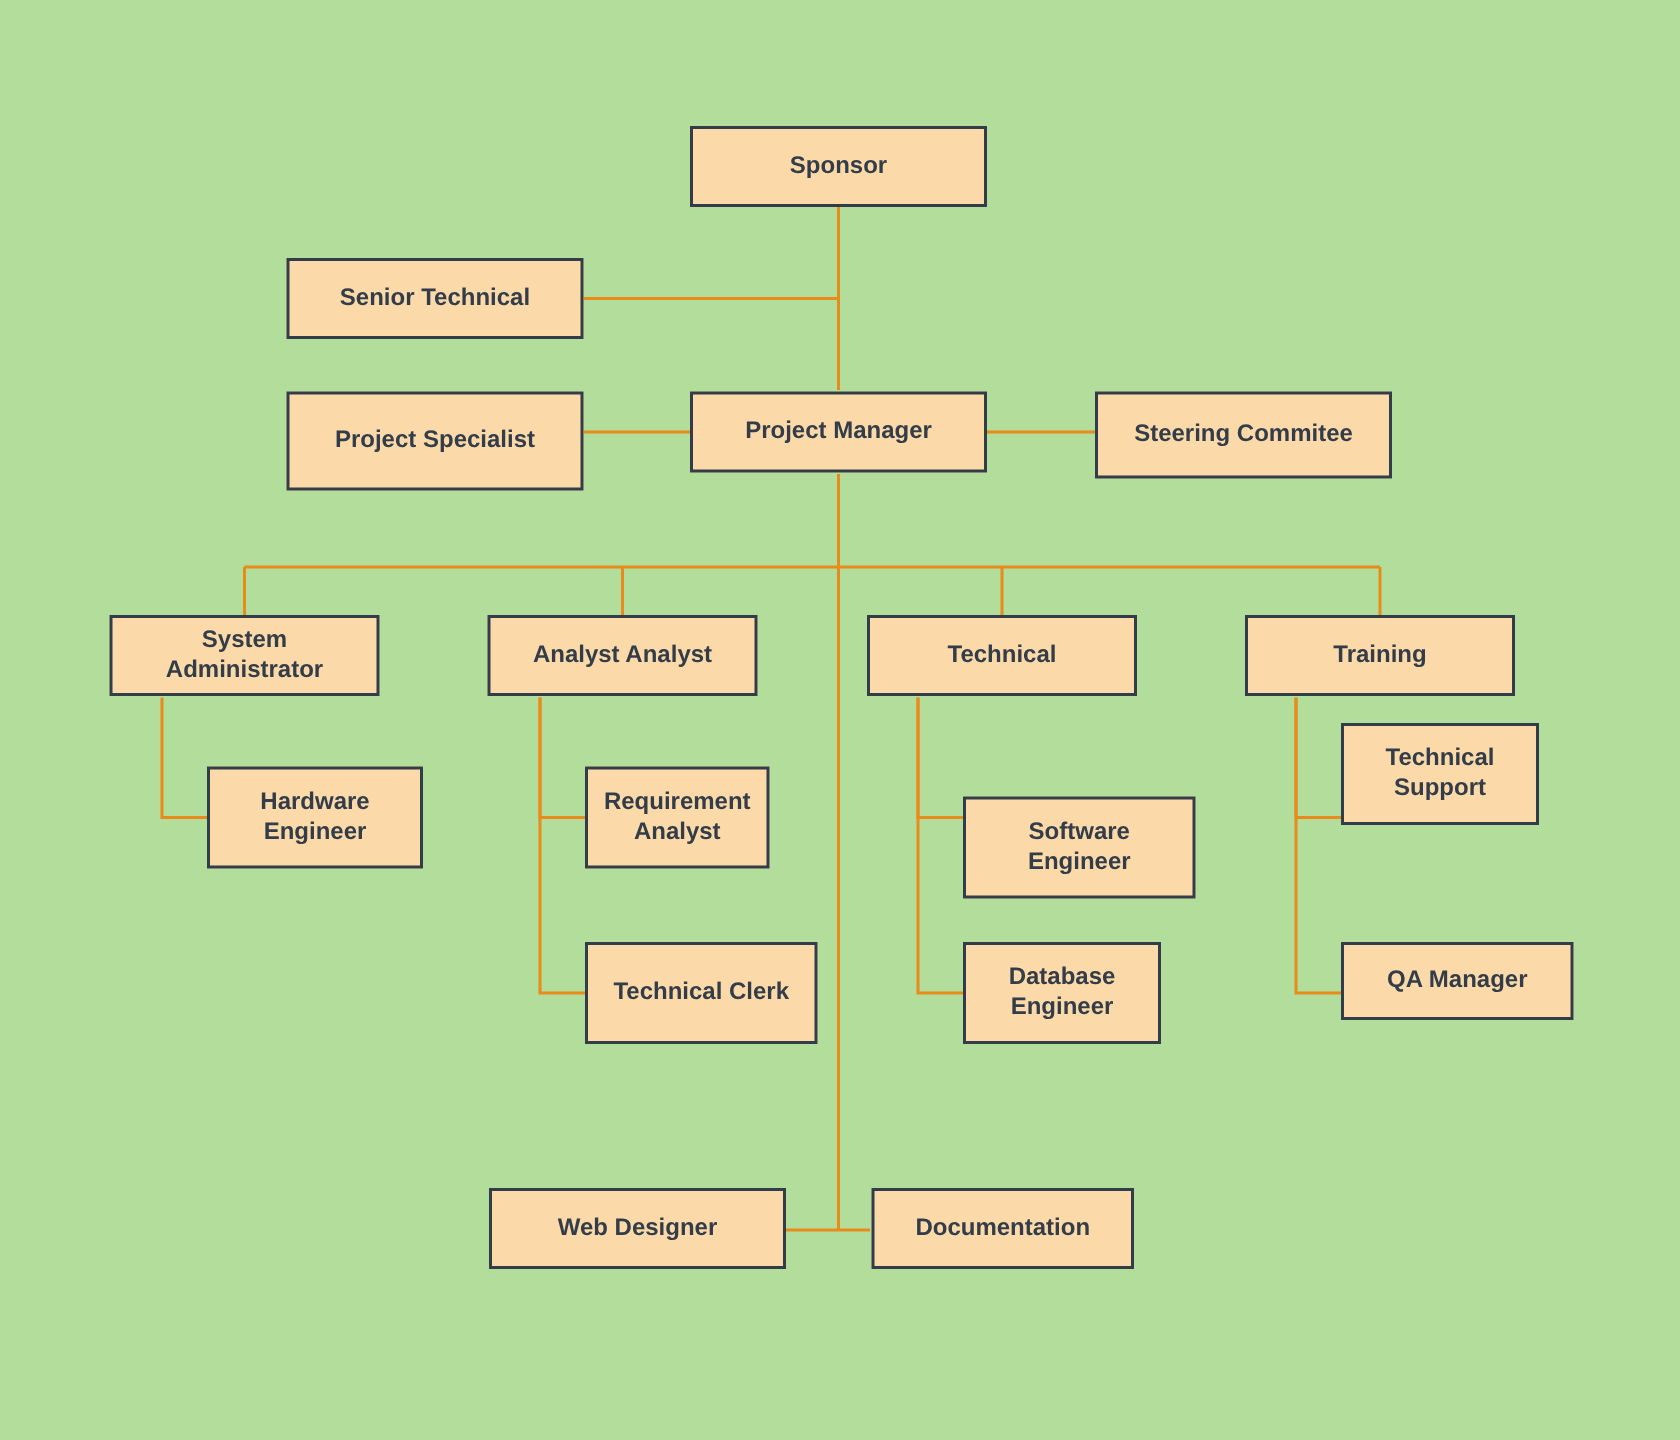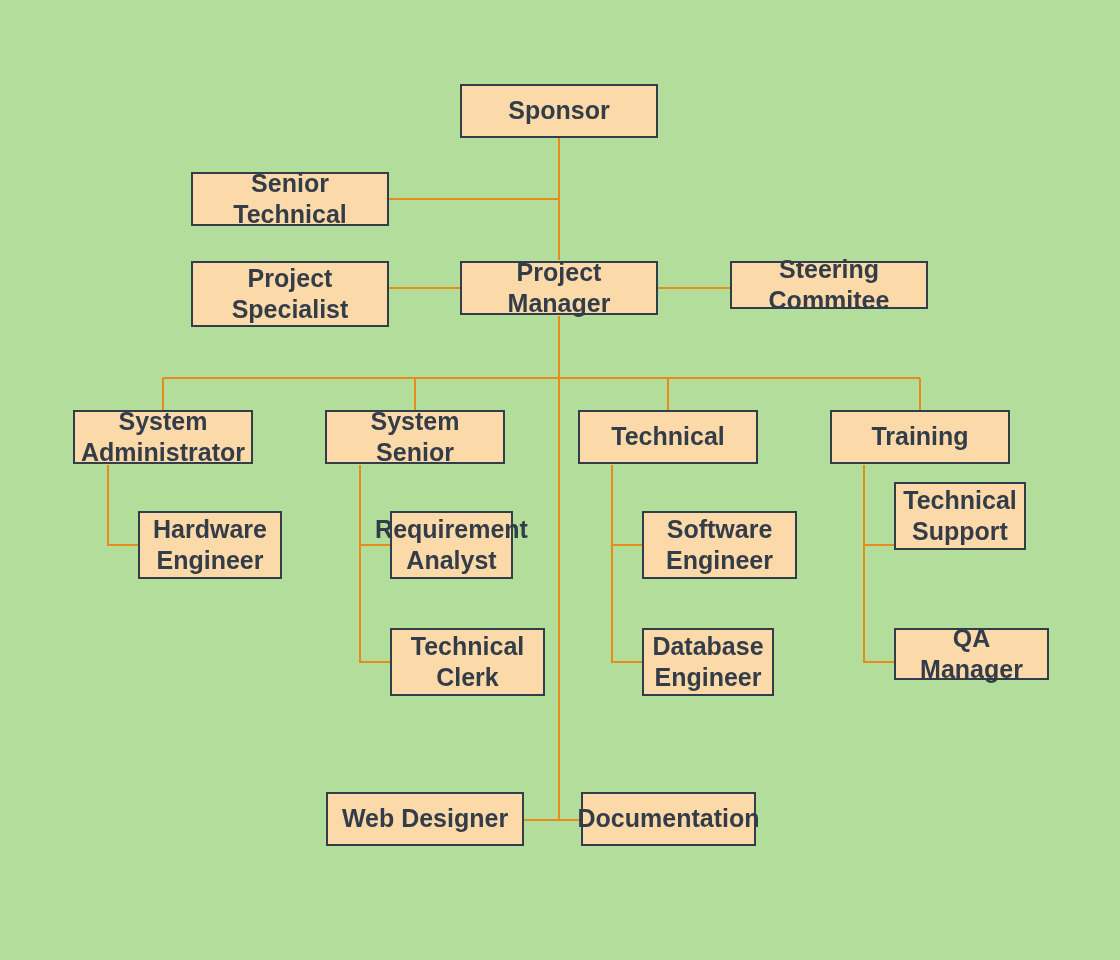--- a/index.html
+++ b/index.html
@@ -16,21 +16,21 @@
     pointer-events:none;
   }
   .node{
     position:absolute;
     background:#fcd9a8;
     border:2px solid #333d49;
     display:flex;
     align-items:center;
     justify-content:center;
     text-align:center;
-    font-size:25px;
+    font-size:16px;
     font-weight:600;
     line-height:1.25;
     box-sizing:border-box;
     padding:4px 8px;
   }
 </style>
 </head>
 <body>
 
 <svg class="connectors">
@@ -71,35 +71,35 @@
 </svg>
 
 <div class="node" style="left:460px;top:84px;width:198px;height:54px">Sponsor</div>
 
 <div class="node" style="left:191px;top:172px;width:198px;height:54px">Senior Technical</div>
 
 <div class="node" style="left:191px;top:261px;width:198px;height:66px">Project Specialist</div>
 
 <div class="node" style="left:460px;top:261px;width:198px;height:54px">Project Manager</div>
 
-<div class="node" style="left:730px;top:261px;width:198px;height:48px">Steering Commitee</div>
+<div class="node" style="left:730px;top:261px;width:198px;height:58px">Steering Commitee</div>
 
 <div class="node" style="left:73px;top:410px;width:180px;height:54px">System Administrator</div>
 
-<div class="node" style="left:325px;top:410px;width:180px;height:54px">System Senior</div>
+<div class="node" style="left:325px;top:410px;width:180px;height:54px">Analyst Analyst</div>
 
 <div class="node" style="left:578px;top:410px;width:180px;height:54px">Technical</div>
 
 <div class="node" style="left:830px;top:410px;width:180px;height:54px">Training</div>
 
 <div class="node" style="left:138px;top:511px;width:144px;height:68px">Hardware Engineer</div>
 
 <div class="node" style="left:390px;top:511px;width:123px;height:68px">Requirement Analyst</div>
 
-<div class="node" style="left:642px;top:511px;width:155px;height:68px">Software Engineer</div>
+<div class="node" style="left:642px;top:531px;width:155px;height:68px">Software Engineer</div>
 
 <div class="node" style="left:894px;top:482px;width:132px;height:68px">Technical Support</div>
 
 <div class="node" style="left:390px;top:628px;width:155px;height:68px">Technical Clerk</div>
 
 <div class="node" style="left:642px;top:628px;width:132px;height:68px">Database Engineer</div>
 
 <div class="node" style="left:894px;top:628px;width:155px;height:52px">QA Manager</div>
 
 <div class="node" style="left:326px;top:792px;width:198px;height:54px">Web Designer</div>

